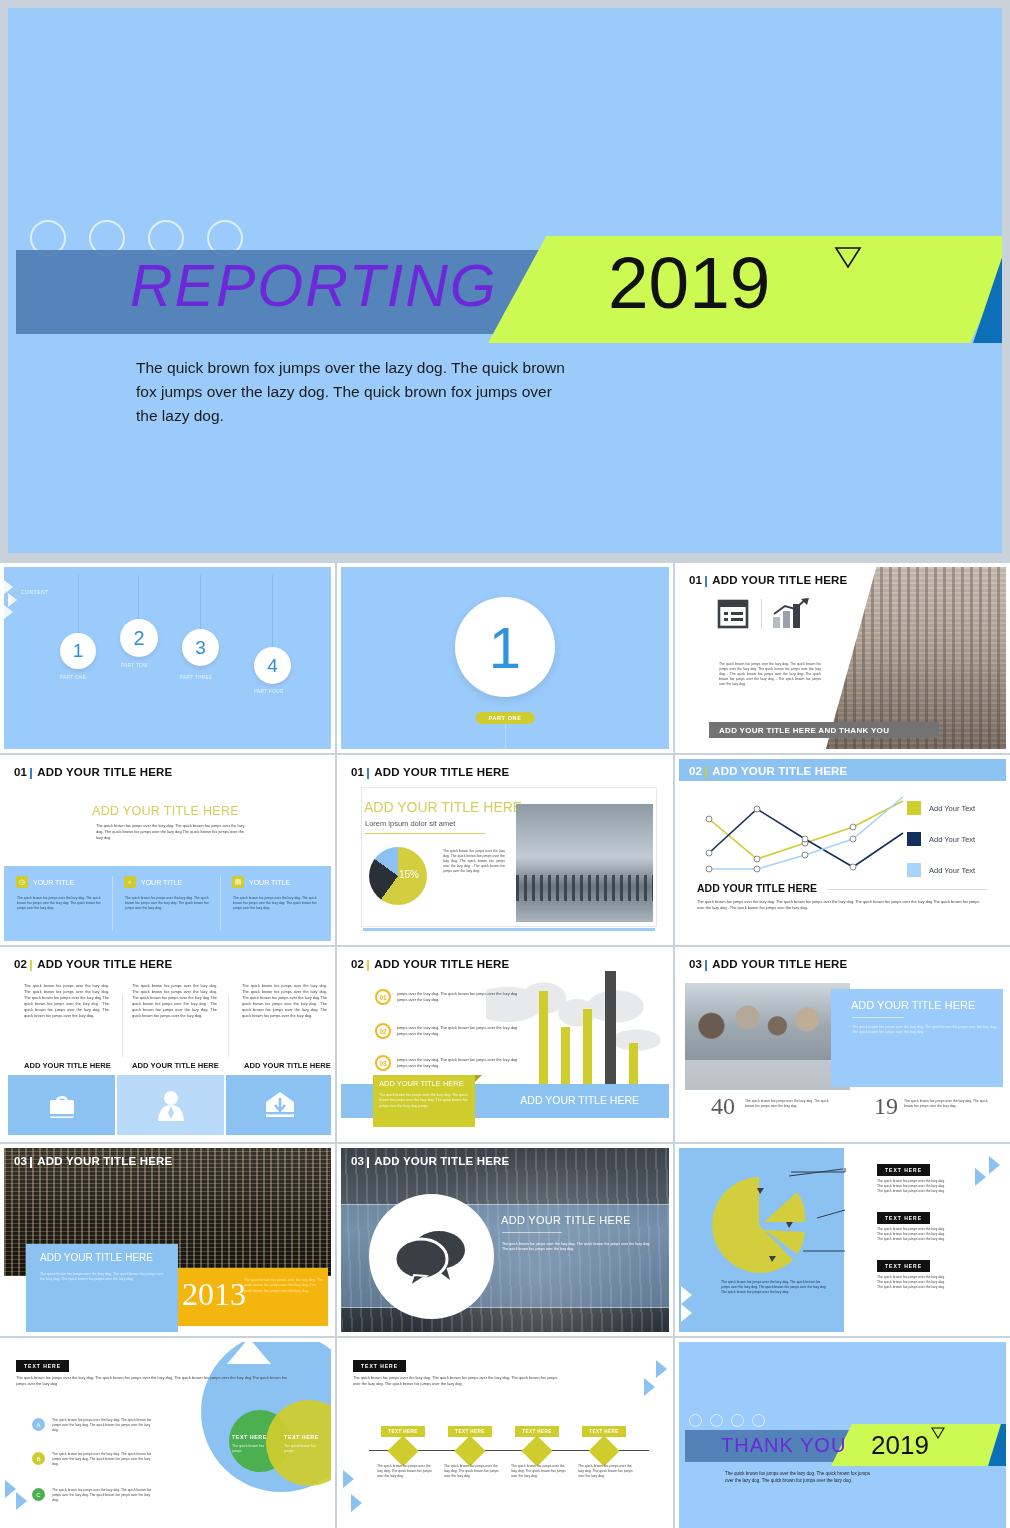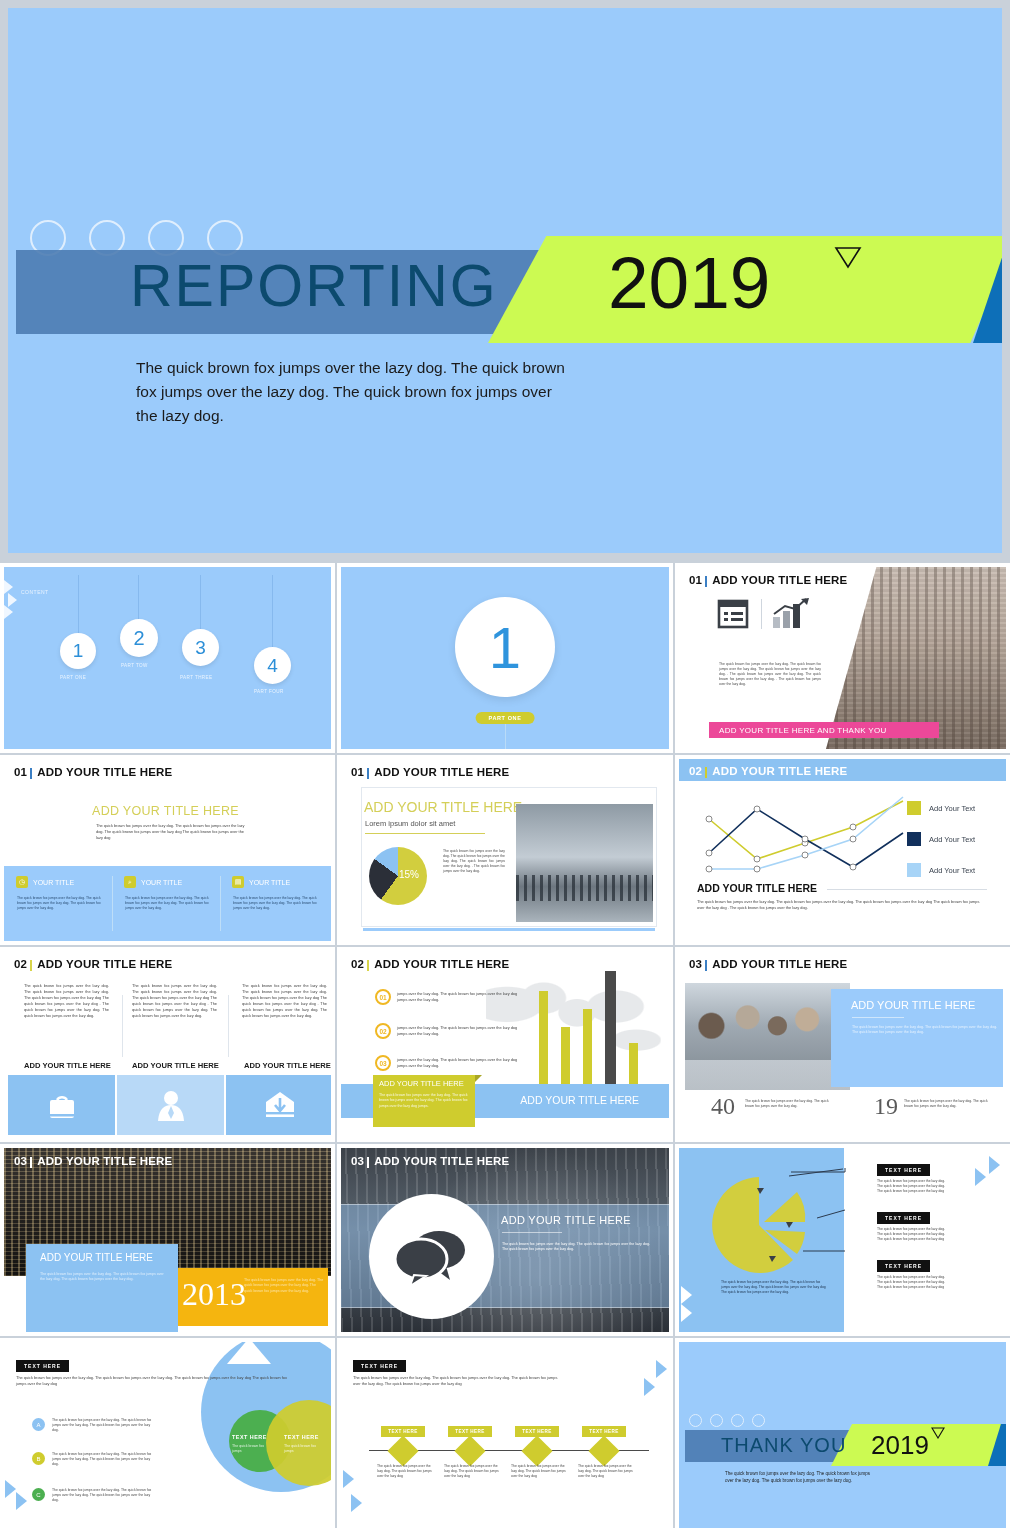--- a/index.html
+++ b/index.html
@@ -30,22 +30,23 @@
     clip-path: polygon(11% 0, 100% 0, 91% 100%, 0% 100%);
   }
   .hero-bluetri {
     position:absolute; left:965px; top:228px; width:46px; height:107px;
     background:#0d6fb8;
     clip-path: polygon(79% 0, 100% 0, 100% 100%, 0 100%);
   }
   .hero-title {
     position:absolute; left:122px; top:249px;
     font-size:59px; letter-spacing:2px; font-weight:400;
-    color:#0c4a6e; line-height:1;
+    color:#6d28d9; line-height:1;
     font-family:"Liberation Sans", sans-serif;
+    font-style:italic;
   }
   .hero-year {
     position:absolute; left:600px; top:238px;
     font-size:73px; color:#111; font-weight:400; line-height:1;
   }
   .hero-tri {
     position:absolute; left:832px; top:243px;
     width:0;height:0;border-left:12px solid transparent;border-right:12px solid transparent;
     border-top:16px solid transparent;
   }
@@ -154,23 +155,23 @@
     content:""; position:absolute; inset:0;
     background:
       radial-gradient(circle at 16% 40%, #6b5b4e 0 8%, rgba(0,0,0,0) 9%),
       radial-gradient(circle at 38% 32%, #b5a898 0 9%, rgba(0,0,0,0) 10%),
       radial-gradient(circle at 56% 40%, #7a6a5c 0 8%, rgba(0,0,0,0) 9%),
       radial-gradient(circle at 74% 34%, #c0ad97 0 8%, rgba(0,0,0,0) 9%),
       linear-gradient(0deg, rgba(235,240,245,.55) 0 28%, rgba(0,0,0,0) 28%);
   }
 
   .ribbon {
-    position:absolute; background:#ec4899; color:#fff;
+    position:absolute; background:#737373; color:#fff;
     font-size:8px; letter-spacing:.3px; display:flex; align-items:center;
-    padding-left:10px; font-weight:400;
+    padding-left:10px; font-weight:700;
   }
 
   
   .icon-tile { position:absolute; display:flex; align-items:center; }
   .ic-sq { width:12px; height:12px; background:#cfcc2e; border-radius:2px; display:flex;align-items:center;justify-content:center;color:#fff;font-size:7px;}
   .ic-lbl { color:#fff; font-size:7px; margin-left:5px; font-weight:300; }
 
   .vdiv { position:absolute; width:1px; background:#d9e6f3; }
 
   
@@ -200,21 +201,21 @@
 
   .chev{ position:absolute; width:0;height:0;border-top:9px solid transparent;border-bottom:9px solid transparent;border-left:11px solid #8cc2f2;}
   .chev.w{ border-left-color:#fff; }
 
   
   .ty-band{ position:absolute; left:6px; top:88px; width:200px; height:32px; background:#4a7ab0; opacity:.9;}
   .ty-green{ position:absolute; left:152px; top:82px; width:175px; height:42px; background:#ccfa52;
              clip-path: polygon(12% 0, 100% 0, 90% 100%, 0% 100%); }
   .ty-btri{ position:absolute; left:309px; top:82px; width:18px;height:42px; background:#0d6fb8;
             clip-path: polygon(72% 0, 100% 0, 100% 100%, 0 100%);}
-  .ty-title{ position:absolute; left:42px; top:92px; font-size:20px; color:#0c4a6e; letter-spacing:1px;text-align:right;}
+  .ty-title{ position:absolute; left:42px; top:92px; font-size:20px; color:#6d28d9; letter-spacing:1px;text-align:right;}
   .ty-year{ position:absolute; left:192px; top:88px; font-size:26px; color:#111;}
   .ty-circs{ position:absolute; left:10px; top:72px; display:flex; gap:8px;}
   .ty-circs span{ width:13px;height:13px;border-radius:50%;border:1px solid #dfeefd;display:block;}
   .ty-sub{ position:absolute; left:46px; top:128px; width:145px; font-size:4.5px; line-height:1.6; color:#1b1b1b;}
 </style>
 </head>
 <body>
 
 <div class="hero">
   <div class="hero-circles">

